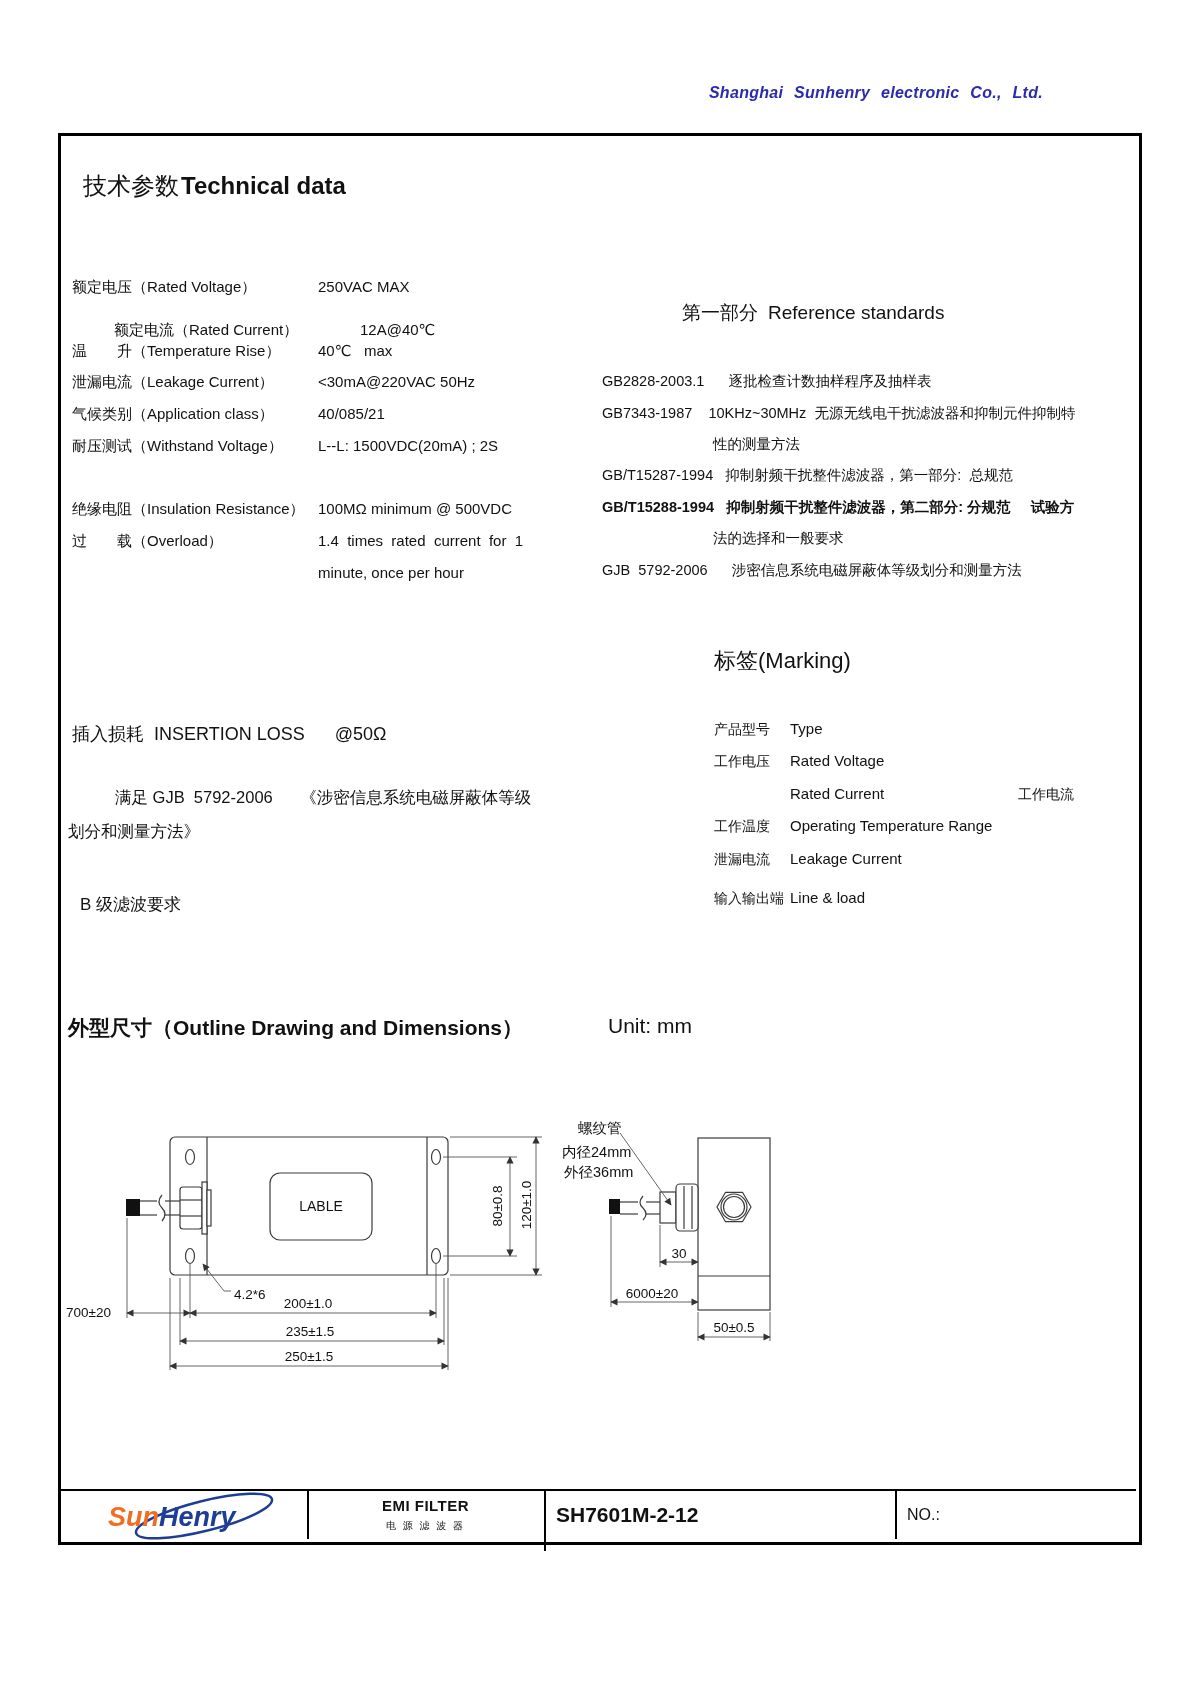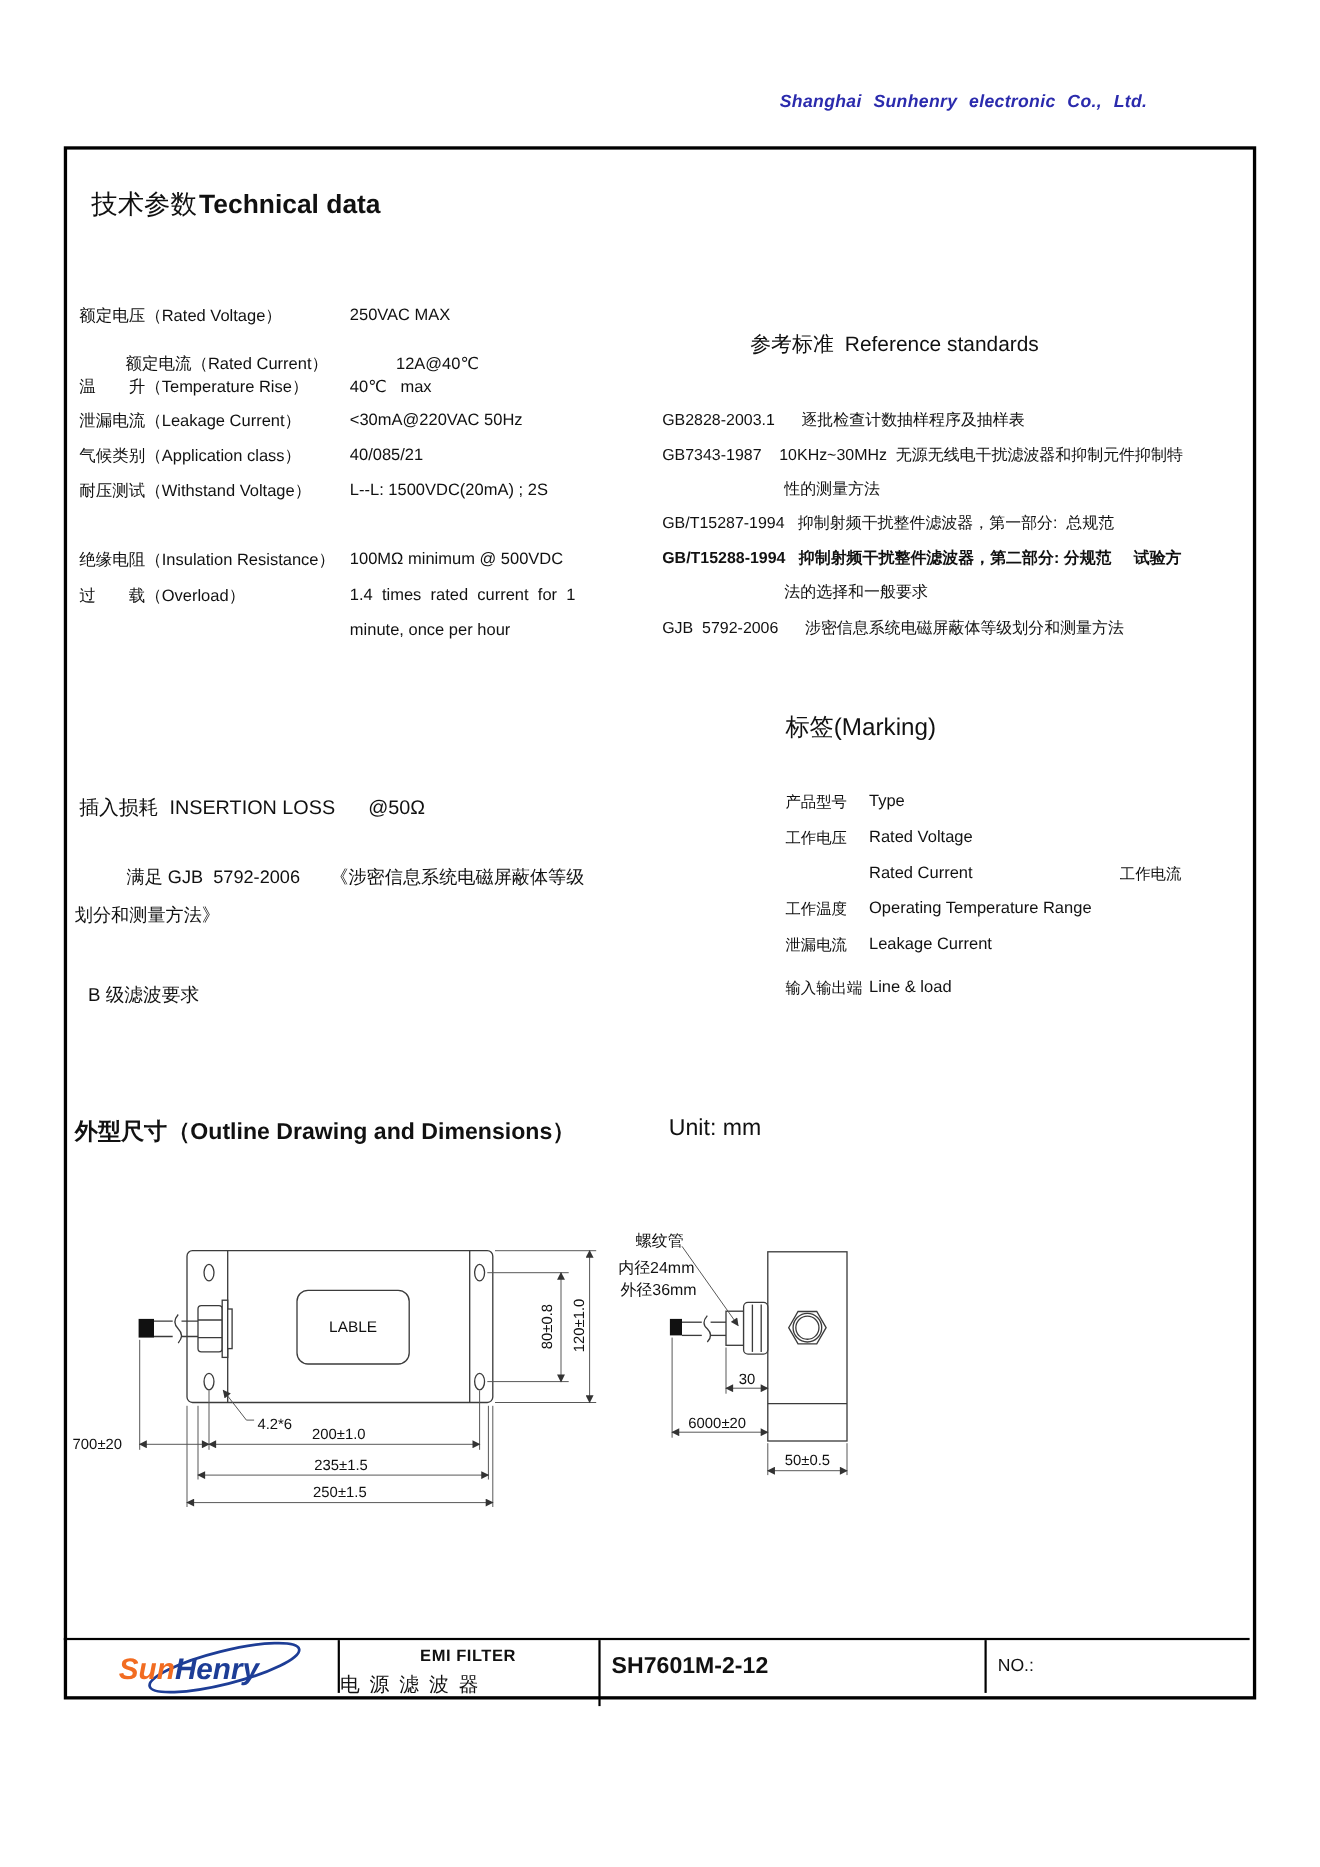--- a/index.html
+++ b/index.html
@@ -23,21 +23,21 @@
   .markrow{font-size:14px;width:360px;height:20px;}
   .markrow .en{position:absolute;left:76px;top:-1px;font-size:15px;}
   .ins1{font-size:18px;}
   .ins2{font-size:16.5px;}
   .ins4{font-size:17px;}
   .outtitle{font-size:21px;font-weight:bold;}
   .unit{font-size:21px;}
   .hline{background:#000;}
   .vline{background:#000;}
   .f-emien{font-size:15px;font-weight:bold;text-align:center;letter-spacing:.5px;}
-  .f-emizh{font-size:18px;text-align:left;letter-spacing:2px;}
+  .f-emizh{font-size:10px;text-align:center;letter-spacing:2px;}
   .f-model{font-size:21px;font-weight:bold;}
   .f-no{font-size:16px;}
   svg text{font-family:"Liberation Sans","DejaVu Sans",sans-serif;}
 </style>
 </head>
 <body>
 
 <div class="page">
 
   <div class="abs company" style="top:84px;right:157px;color:#2B2BAD;">Shanghai  Sunhenry  electronic  Co.,  Ltd.</div>
@@ -52,21 +52,21 @@
   <div class="abs prow pre" style="left:72px;top:321px;margin-left:42px;"><span class="lab">额定电流（Rated Current）</span><span class="val">12A@40℃</span></div>
   <div class="abs prow pre" style="left:72px;top:342px;"><span class="lab">温　　升（Temperature Rise）</span><span class="val">40℃   max</span></div>
   <div class="abs prow pre" style="left:72px;top:373px;"><span class="lab">泄漏电流（Leakage Current）</span><span class="val">&lt;30mA@220VAC 50Hz</span></div>
   <div class="abs prow pre" style="left:72px;top:405px;"><span class="lab">气候类别（Application class）</span><span class="val">40/085/21</span></div>
   <div class="abs prow pre" style="left:72px;top:437px;"><span class="lab">耐压测试（Withstand Voltage）</span><span class="val">L--L: 1500VDC(20mA) ; 2S</span></div>
   <div class="abs prow pre" style="left:72px;top:500px;"><span class="lab">绝缘电阻（Insulation Resistance）</span><span class="val">100MΩ minimum @ 500VDC</span></div>
   <div class="abs prow pre" style="left:72px;top:532px;"><span class="lab">过　　载（Overload）</span><span class="val">1.4  times  rated  current  for  1</span></div>
   <div class="abs prow pre" style="left:72px;top:564px;"><span class="lab"></span><span class="val">minute, once per hour</span></div>
 
   <div class="abs stdtitle" style="left:682px;top:300px;">
-    <span>参考标准</span><span style="margin-left:10px;">Reference standards</span>
+    <span>第一部分</span><span style="margin-left:10px;">Reference standards</span>
   </div>
   <div class="abs stdrow pre" style="left:602px;top:372px;">GB2828-2003.1      逐批检查计数抽样程序及抽样表</div>
   <div class="abs stdrow pre" style="left:602px;top:404px;">GB7343-1987    10KHz~30MHz  无源无线电干扰滤波器和抑制元件抑制特</div>
   <div class="abs stdrow pre" style="left:713px;top:435px;">性的测量方法</div>
   <div class="abs stdrow pre" style="left:602px;top:466px;">GB/T15287-1994   抑制射频干扰整件滤波器，第一部分:  总规范</div>
   <div class="abs stdrow pre" style="left:602px;top:498px;font-weight:bold;">GB/T15288-1994   抑制射频干扰整件滤波器，第二部分: 分规范     试验方</div>
   <div class="abs stdrow pre" style="left:713px;top:529px;">法的选择和一般要求</div>
   <div class="abs stdrow pre" style="left:602px;top:561px;">GJB  5792-2006      涉密信息系统电磁屏蔽体等级划分和测量方法</div>
 
   <div class="abs marktitle" style="left:714px;top:646px;">标签(Marking)</div>

